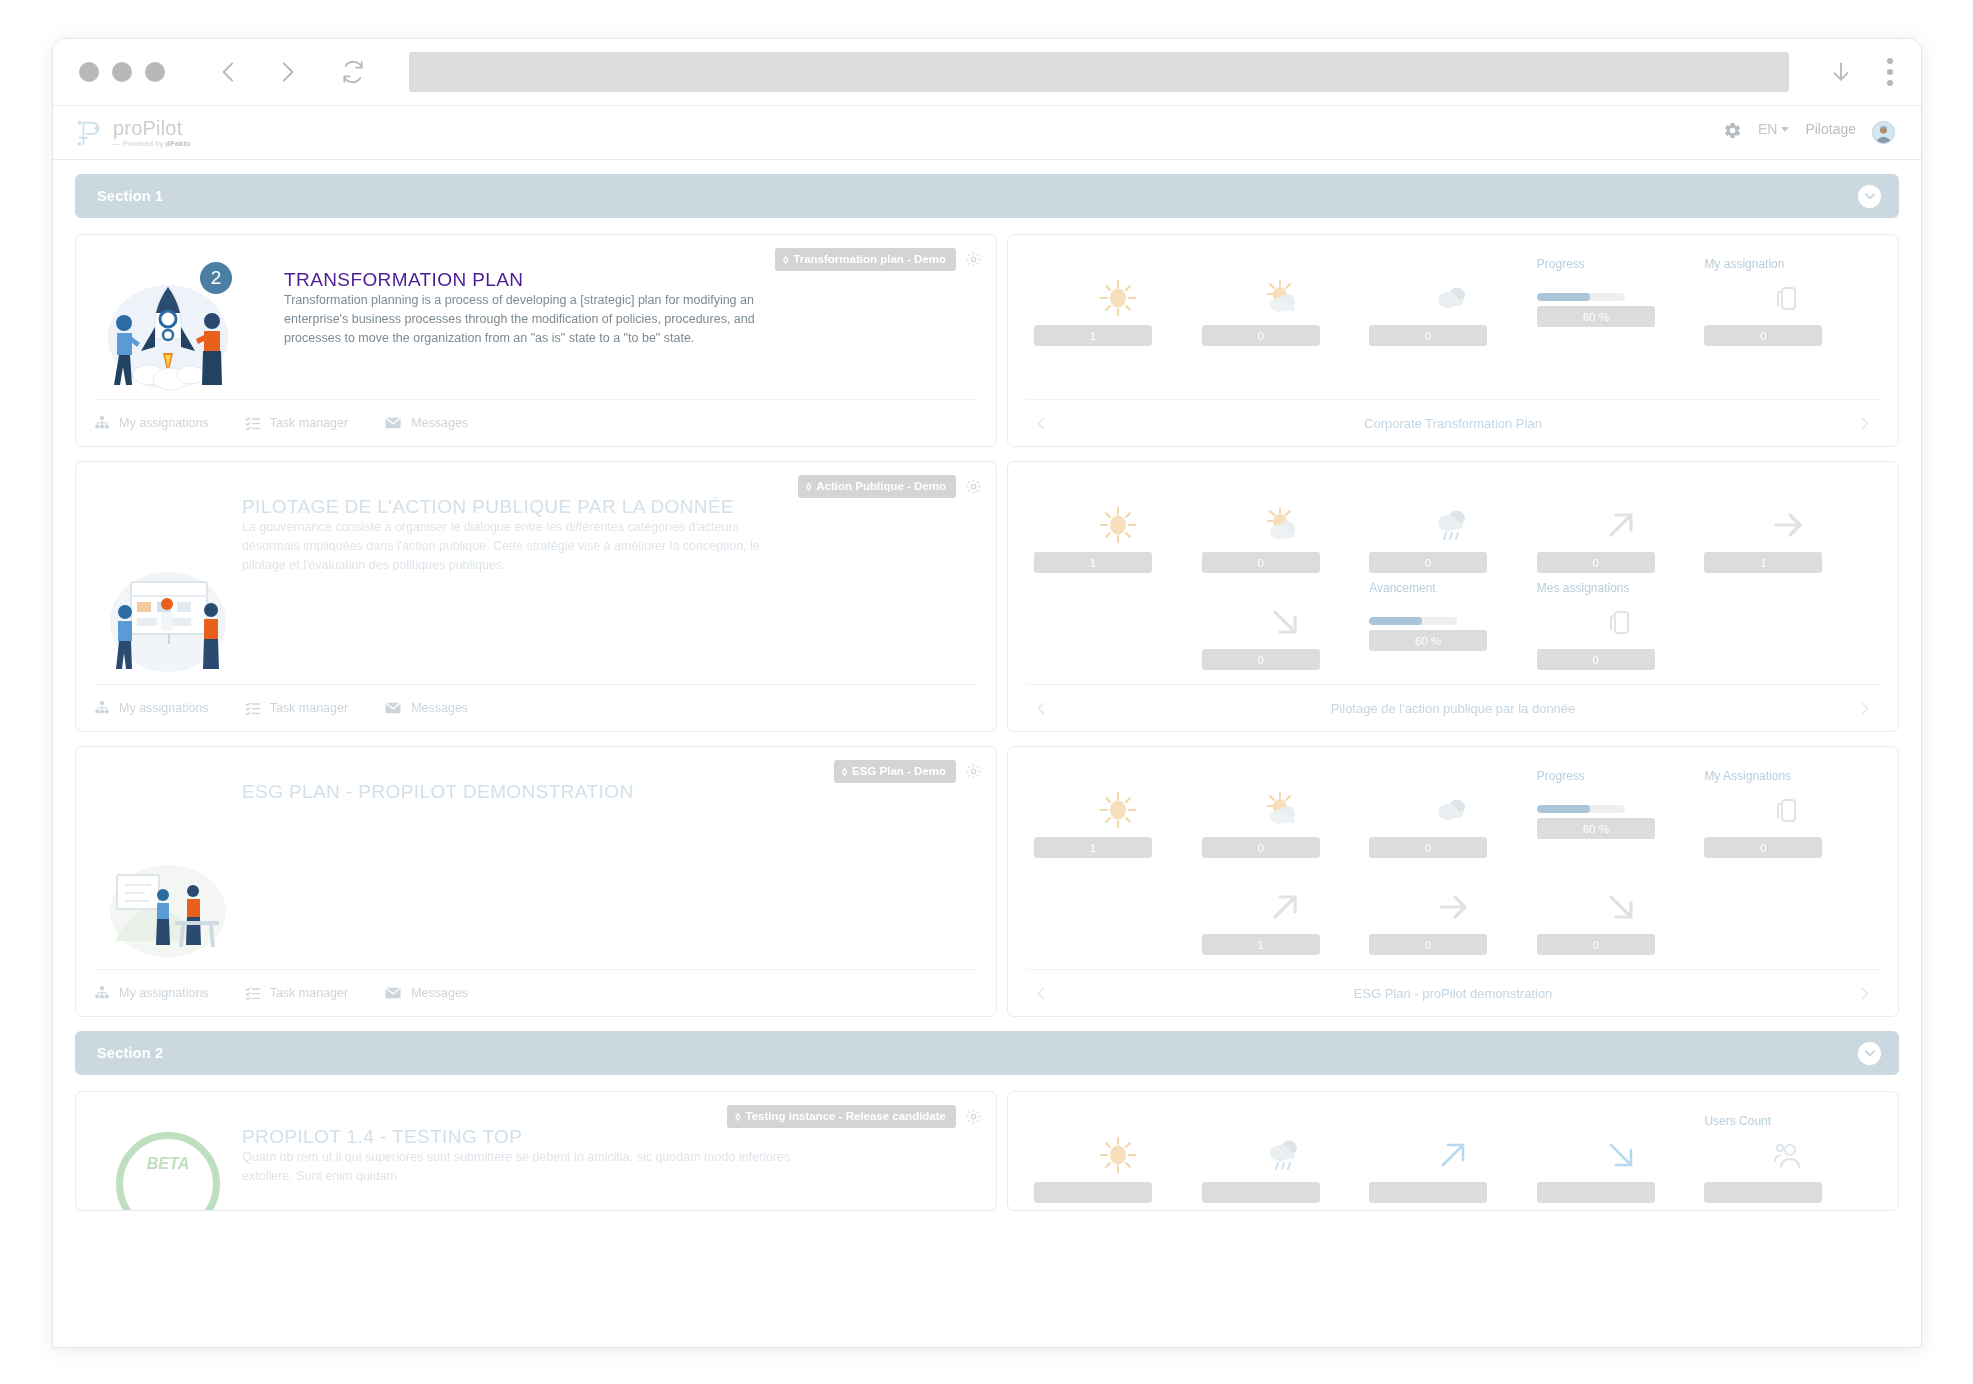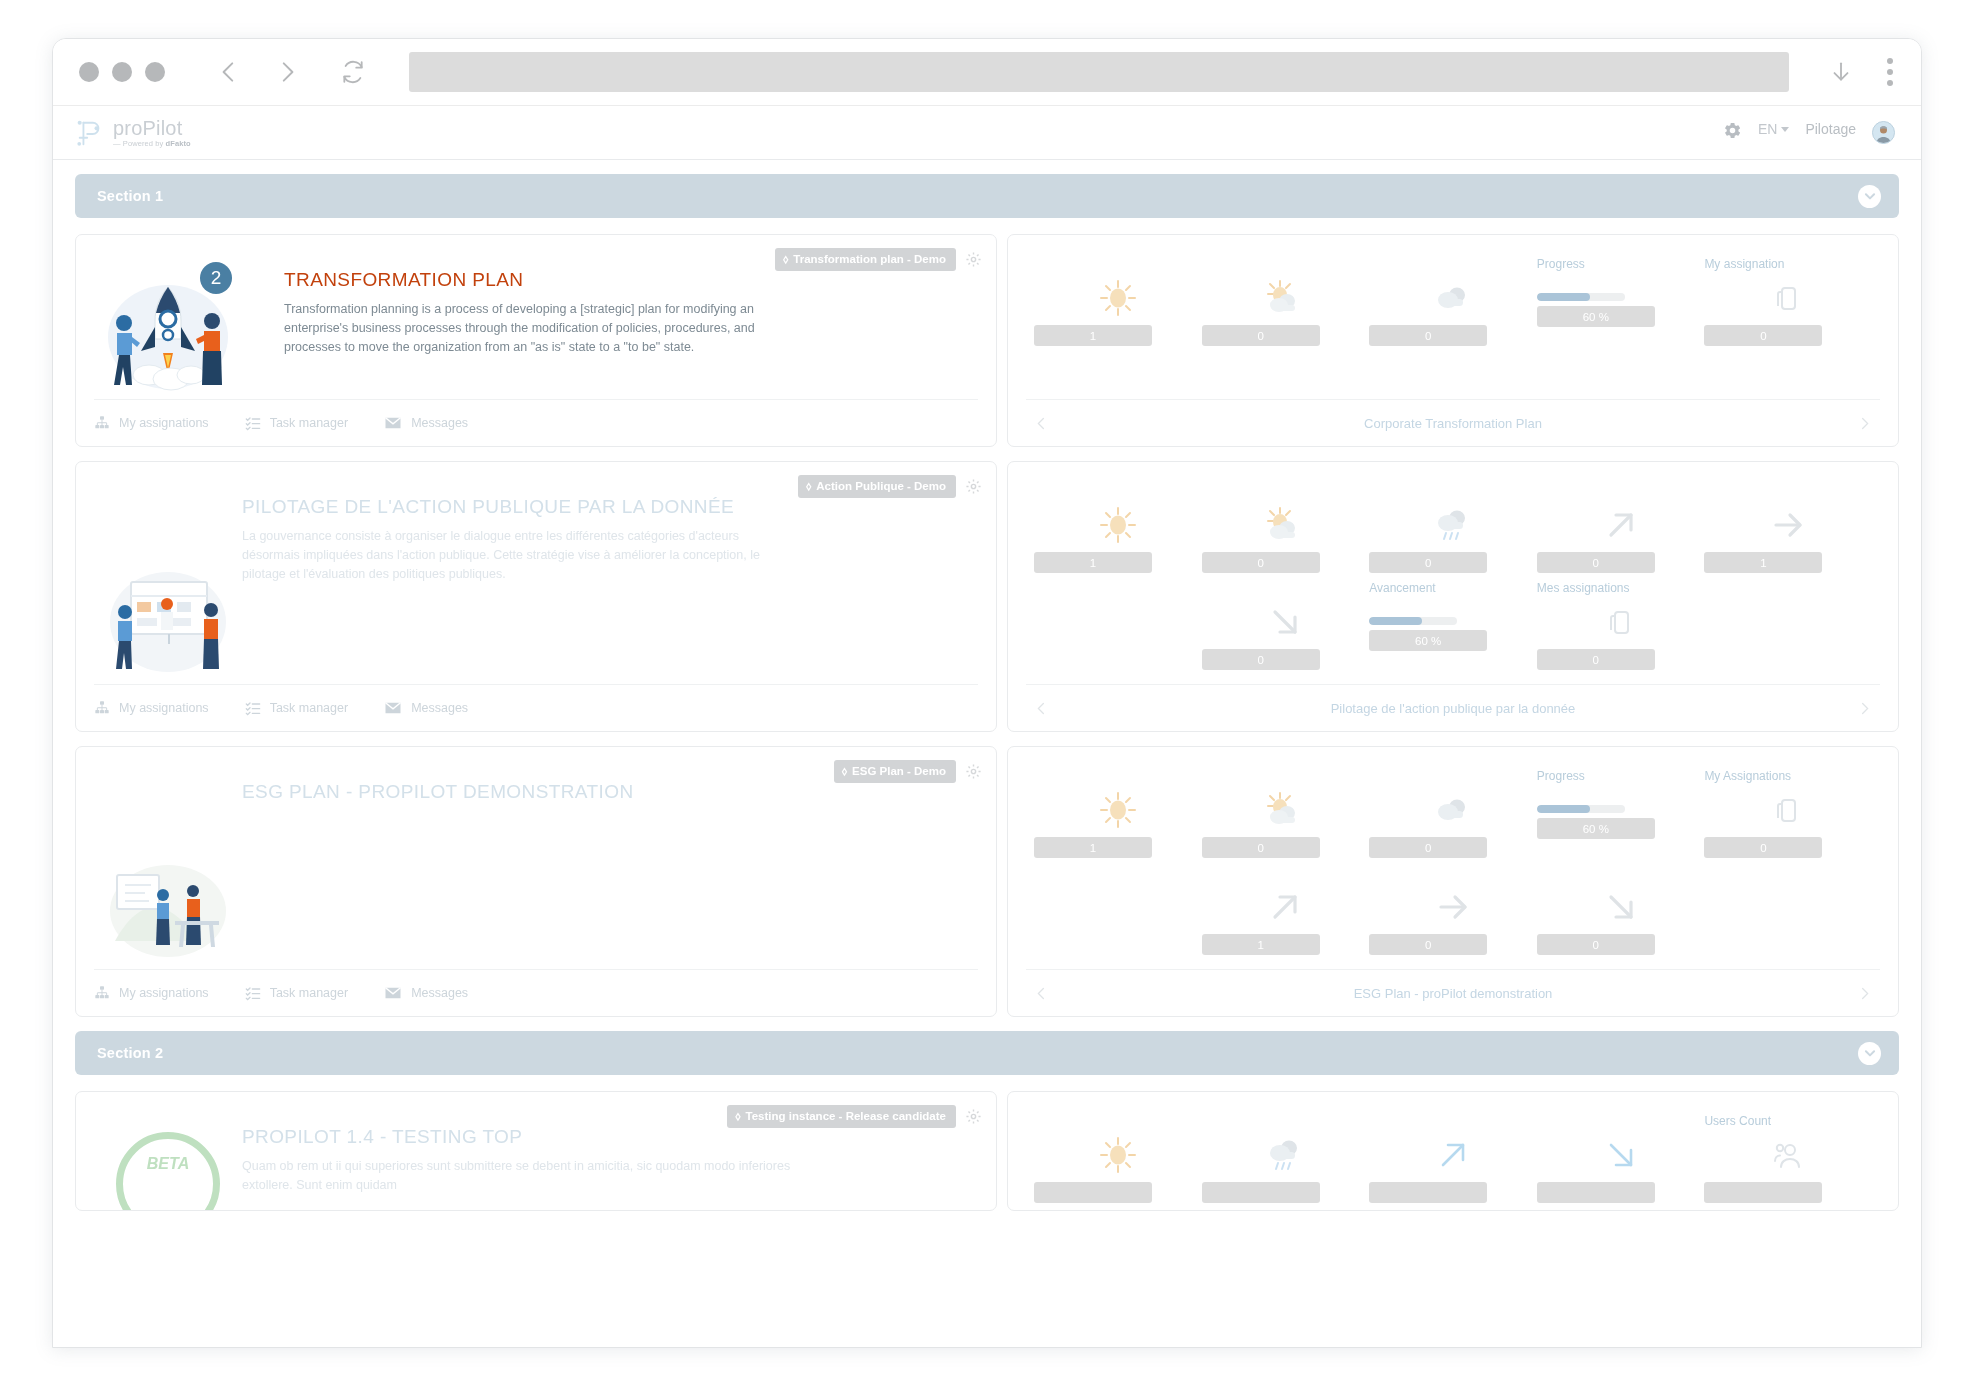--- a/index.html
+++ b/index.html
@@ -140,23 +140,23 @@
   .card-text { flex: 1; padding-top: 8px; padding-right: 180px; position: relative; }
   .card-title-row { display: flex; align-items: center; gap: 0; }
   .num-badge {
     position: absolute;
     left: -42px; top: 1px;
     width: 32px; height: 32px; border-radius: 50%;
     background: #4a7fa3; color: #fff;
     display: flex; align-items: center; justify-content: center;
     font-size: 19px;
   }
-  .card-title { font-size: 19px; letter-spacing: .4px; color: #c2410c; font-weight: normal; }
+  .card-title { font-size: 19px; letter-spacing: .4px; color: #4c1d95; font-weight: normal; }
   .card-title.faded { color: #d3e0e9; }
-  .card-desc { font-size: 12.5px; line-height: 1.52; color: #7d8a93; margin-top: 9px; }
+  .card-desc { font-size: 12.5px; line-height: 1.52; color: #7d8a93; }
   .card-desc.faded { color: #dfe5ea; }
 
   .card-footer {
     border-top: 1px solid #eff1f2;
     margin: 0 18px;
     height: 47px;
     display: flex; align-items: center; gap: 36px;
   }
   .foot-link { display: flex; align-items: center; gap: 9px; font-size: 12.5px; color: #cdd5db; }
   .foot-link svg { display: block; }

